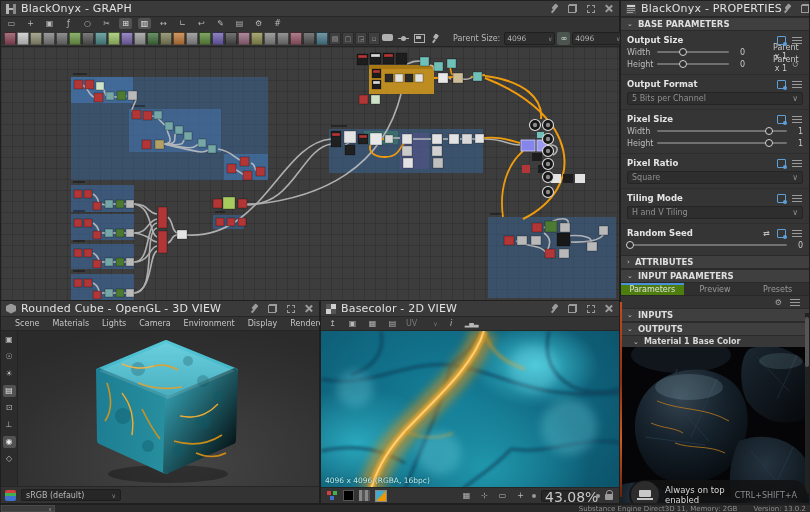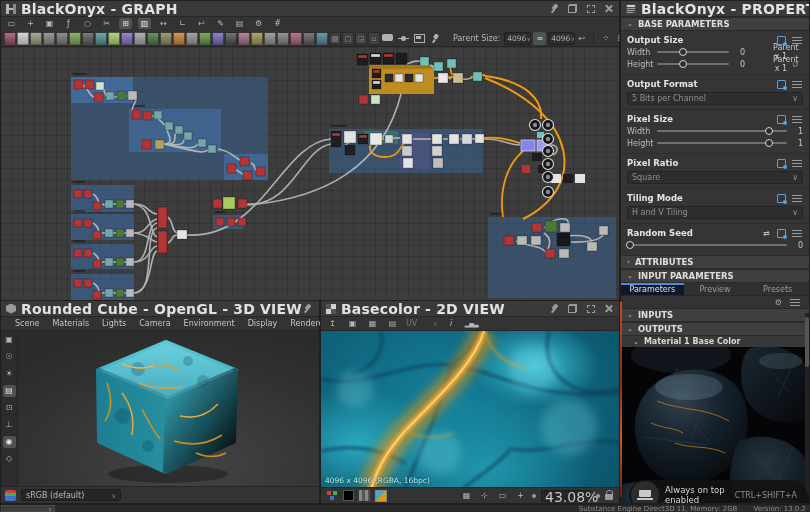--- a/index.html
+++ b/index.html
@@ -3,21 +3,21 @@
 <meta charset="utf-8">
 <style>
   *{margin:0;padding:0;box-sizing:border-box;}
   html,body{width:810px;height:512px;overflow:hidden;background:#2b2b2b;
     font-family:"DejaVu Sans","Liberation Sans",sans-serif;color:#cfcfcf;}
   #app{position:relative;width:810px;height:512px;background:#2e2e2e;}
   .panel{position:absolute;background:#333;border:1px solid #1f1f1f;}
   
   .titlebar{height:16px;background:#3a3a3a;display:flex;align-items:center;
     padding:0 5px;border-bottom:1px solid #272727;}
-  .titlebar .ttl{font-size:14px;font-weight:bold;color:#e2e2e2;margin-left:5px;
+  .titlebar .ttl{font-size:11px;font-weight:normal;color:#e2e2e2;margin-left:5px;
     white-space:nowrap;letter-spacing:.2px;}
   .wcs{margin-left:auto;display:flex;gap:7px;align-items:center;}
   .wc{width:11px;height:11px;position:relative;display:inline-block;opacity:.8;}
   .wc-pin::before{content:"";position:absolute;left:4px;top:1px;width:4px;height:6px;
     background:#b5b5b5;transform:rotate(40deg);border-radius:1px;}
   .wc-pin::after{content:"";position:absolute;left:3px;top:6px;width:1.5px;height:4px;
     background:#b5b5b5;transform:rotate(40deg);}
   .wc-float::before{content:"";position:absolute;right:1px;top:1px;width:6px;height:6px;
     border:1px solid #b5b5b5;}
   .wc-float::after{content:"";position:absolute;left:1px;bottom:1px;width:6px;height:6px;
@@ -51,21 +51,21 @@
   .anno{width:13px;height:13px;position:relative;margin-right:3px;flex:none;}
   .anno-bubble::before{content:"";position:absolute;inset:2px 1px 4px 1px;background:#b0b0b0;border-radius:2px;}
   .anno-bubble::after{content:"";position:absolute;left:3px;bottom:1px;border:3px solid transparent;border-top-color:#b0b0b0;}
   .anno-dot::before{content:"";position:absolute;left:1px;top:6px;width:11px;height:1.5px;background:#b0b0b0;}
   .anno-dot::after{content:"";position:absolute;left:4px;top:4px;width:5px;height:5px;background:#b0b0b0;border-radius:50%;}
   .anno-card::before{content:"";position:absolute;inset:2px 1px;border:1px solid #b0b0b0;}
   .anno-card::after{content:"";position:absolute;left:3px;top:4px;width:5px;height:3px;background:#b0b0b0;}
   .anno-pin::before{content:"";position:absolute;left:5px;top:2px;width:4px;height:5px;background:#b0b0b0;border-radius:1px;transform:rotate(35deg);}
   .anno-pin::after{content:"";position:absolute;left:4px;top:7px;width:1.5px;height:4px;background:#b0b0b0;transform:rotate(35deg);}
   .psize-label{font-size:8px;color:#b8b8b8;margin:0 4px 0 8px;white-space:nowrap;}
-  .dd-mini{width:27px;height:13px;background:#2d2d2d;border:1px solid #1f1f1f;border-radius:2px;
+  .dd-mini{width:51px;height:13px;background:#2d2d2d;border:1px solid #1f1f1f;border-radius:2px;
     font-size:7.5px;color:#b0b0b0;display:flex;align-items:center;justify-content:space-between;
     padding:0 2px;flex:none;}
   .dd-mini .cv{font-size:6px;color:#8a8a8a;}
   .linkbtn{width:13px;height:13px;background:#4b544e;border-radius:2px;color:#cfe0d4;
     font-size:8px;line-height:13px;text-align:center;margin:0 2px;flex:none;}
   .vdiv{width:1px;height:12px;background:#242424;margin:0 5px;flex:none;}
   .graph-canvas{position:absolute;left:0;top:46px;width:618px;height:253px;
     background-color:#3d3d3d;
     background-image:linear-gradient(rgba(0,0,0,.13) 1px,transparent 1px),
       linear-gradient(90deg,rgba(0,0,0,.13) 1px,transparent 1px);
@@ -88,21 +88,21 @@
   .slider{position:relative;height:2px;background:#707070;border-radius:1px;}
   .slider .thumb{position:absolute;top:-3.5px;width:8px;height:8px;border:1.5px solid #d4d4d4;
     border-radius:50%;background:#2e2e2e;transform:translateX(-50%);}
   .prow .val{width:16px;text-align:right;flex:none;color:#c9c9c9;}
   .prow .mode{width:44px;text-align:center;flex:none;color:#c9c9c9;padding-left:28px;}
   .sync{width:12px;flex:none;text-align:center;color:#9a9a9a;font-size:8px;}
   .dd-full{height:13px;margin-top:2px;background:#2e2e2e;border:1px solid #242424;border-radius:2px;
     display:flex;align-items:center;justify-content:space-between;padding:0 4px;font-size:8px;color:#8f8f8f;}
   .ptabs{height:13px;display:flex;background:#303030;border-bottom:1px solid #282828;}
   .ptab{flex:1;text-align:center;font-size:8px;color:#9a9a9a;line-height:13px;}
-  .ptab.active{color:#e0e0e0;background:#0f172a;box-shadow:inset 0 2px 0 #4a90d9;}
+  .ptab.active{color:#e0e0e0;background:#4d7c0f;box-shadow:inset 0 2px 0 #4a90d9;}
   .gearrow{height:12px;display:flex;align-items:center;justify-content:flex-end;gap:8px;
     padding:0 8px;background:#333;font-size:8px;color:#a8a8a8;}
   .matrow{height:11px;display:flex;align-items:center;padding:0 12px;font-size:8px;
     font-weight:bold;color:#d8d8d8;background:#383838;}
   .preview{position:relative;width:190px;height:180px;background:#050507;overflow:hidden;}
   .toast{position:absolute;left:8px;top:133px;right:4px;height:30px;background:rgba(18,18,18,.88);
     border-radius:16px;display:flex;align-items:center;z-index:4;}
   .toast-ic{width:28px;height:28px;margin:0 6px 0 2px;border-radius:50%;background:#2c2c2c;position:relative;flex:none;}
   .toast-ic::before{content:"";position:absolute;left:8px;top:9px;width:12px;height:7px;background:#c9c9c9;border-radius:1px;}
   .toast-ic::after{content:"";position:absolute;left:6px;top:17px;width:16px;height:2px;background:#c9c9c9;}

